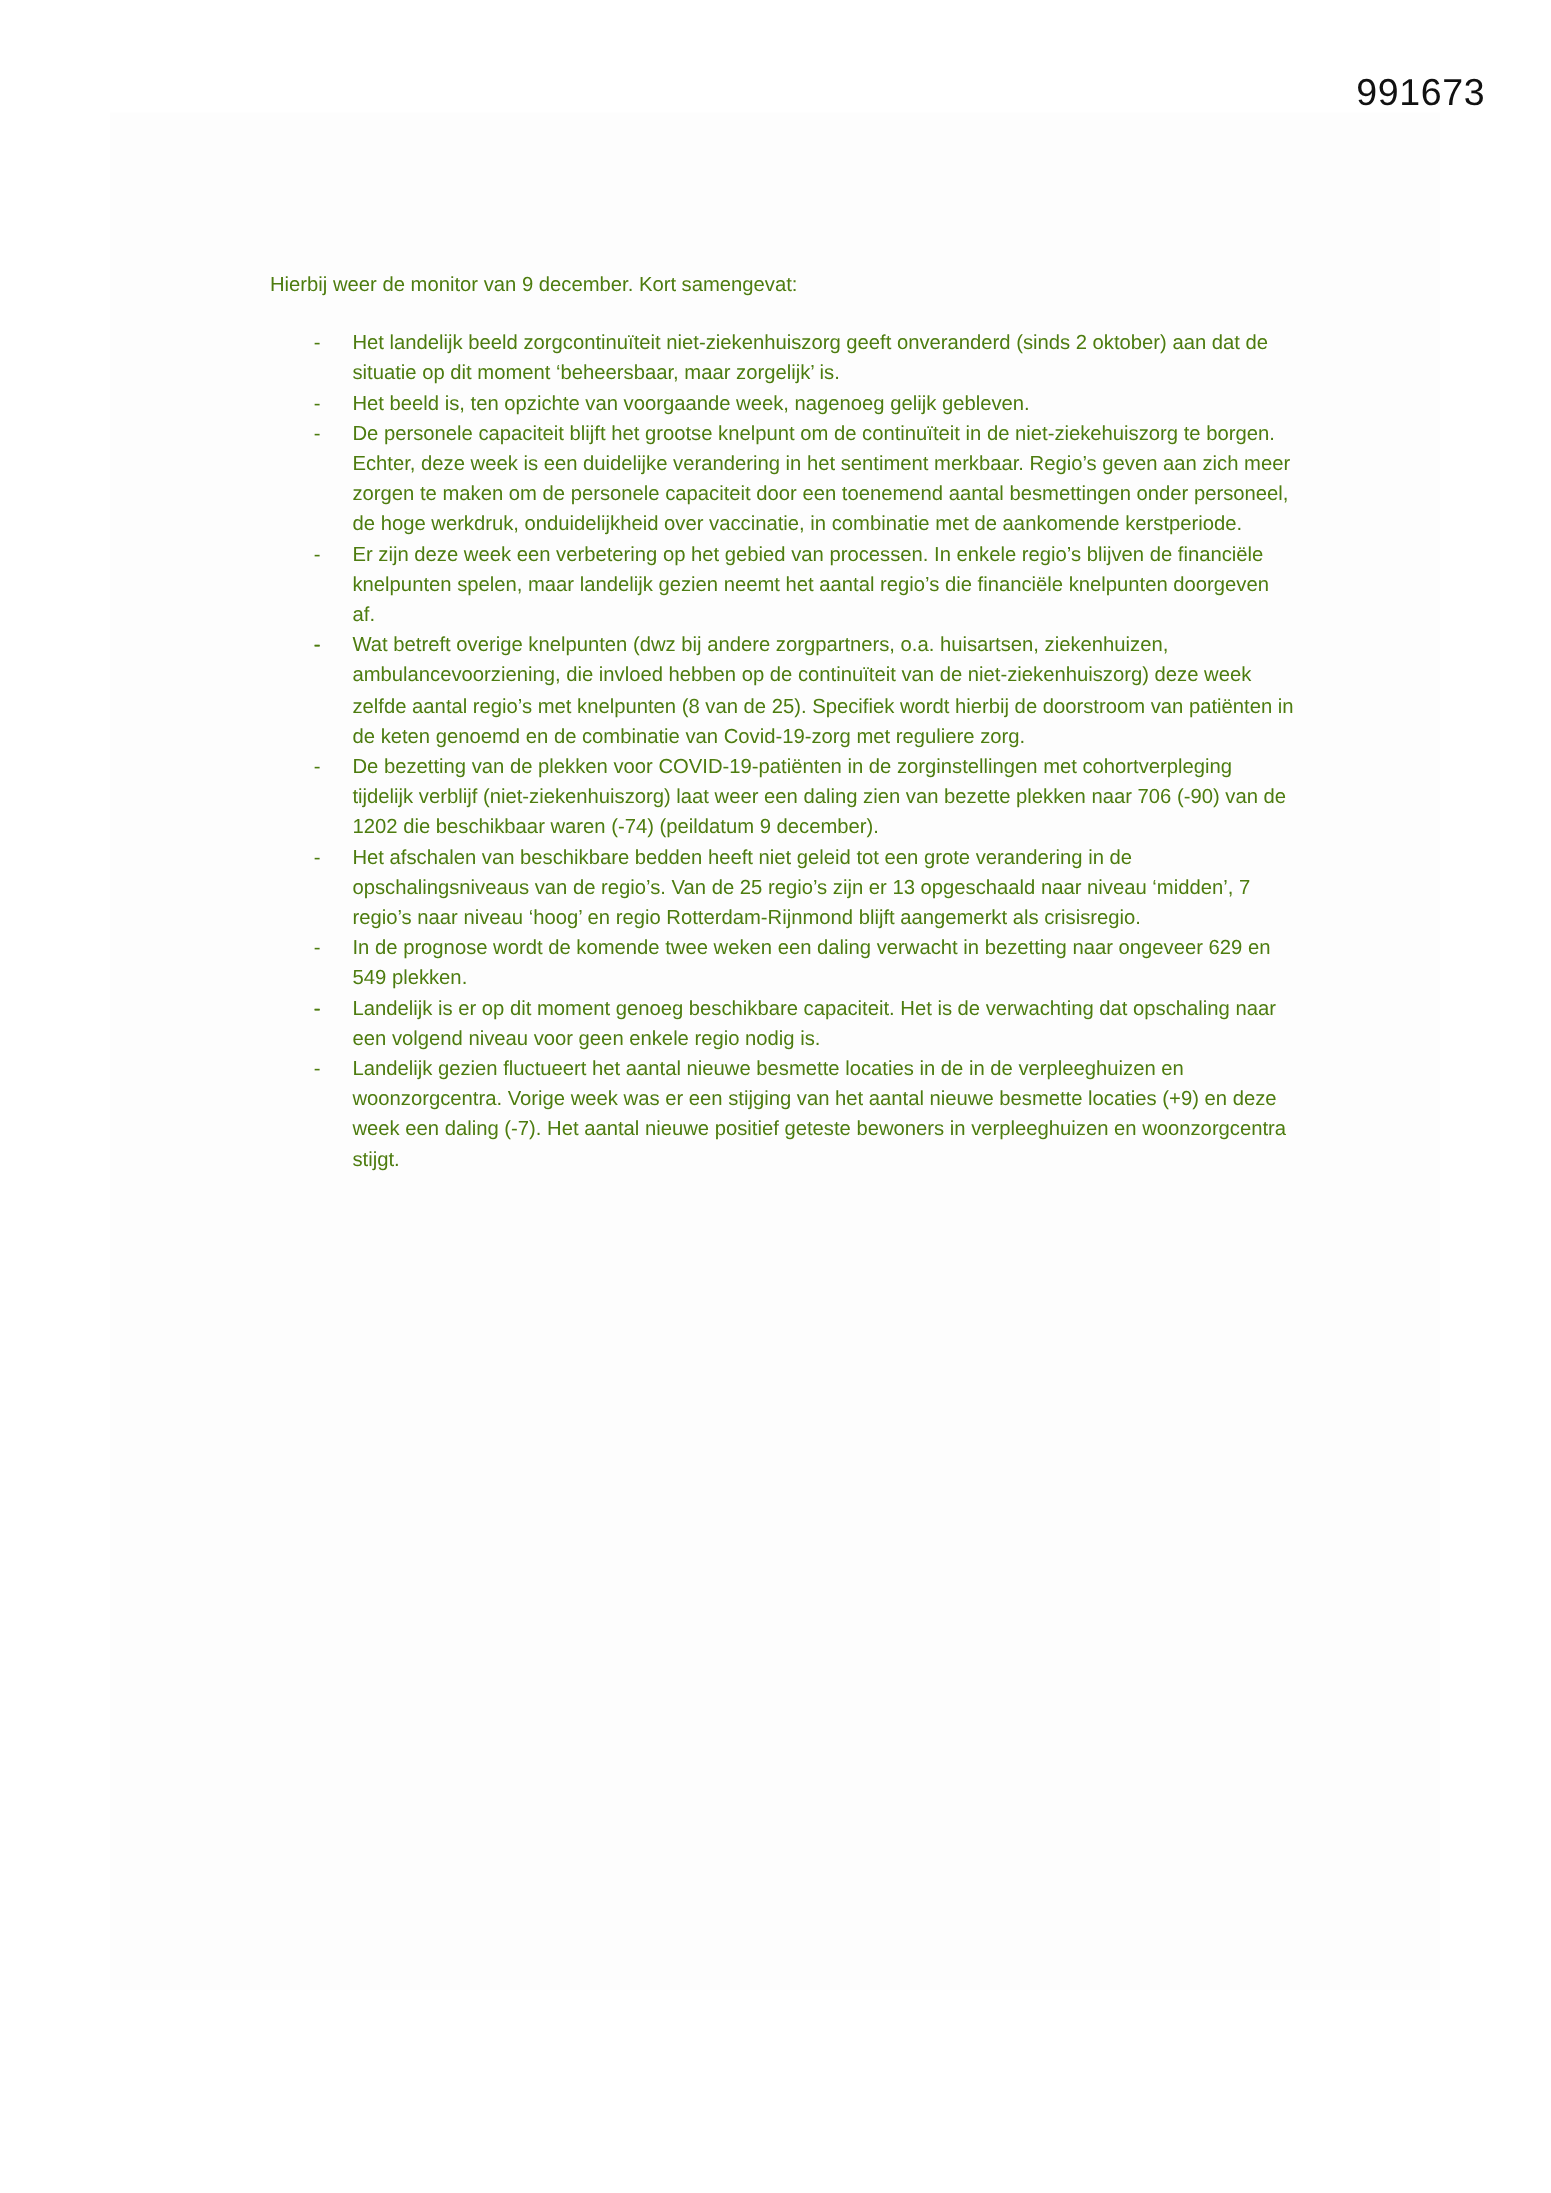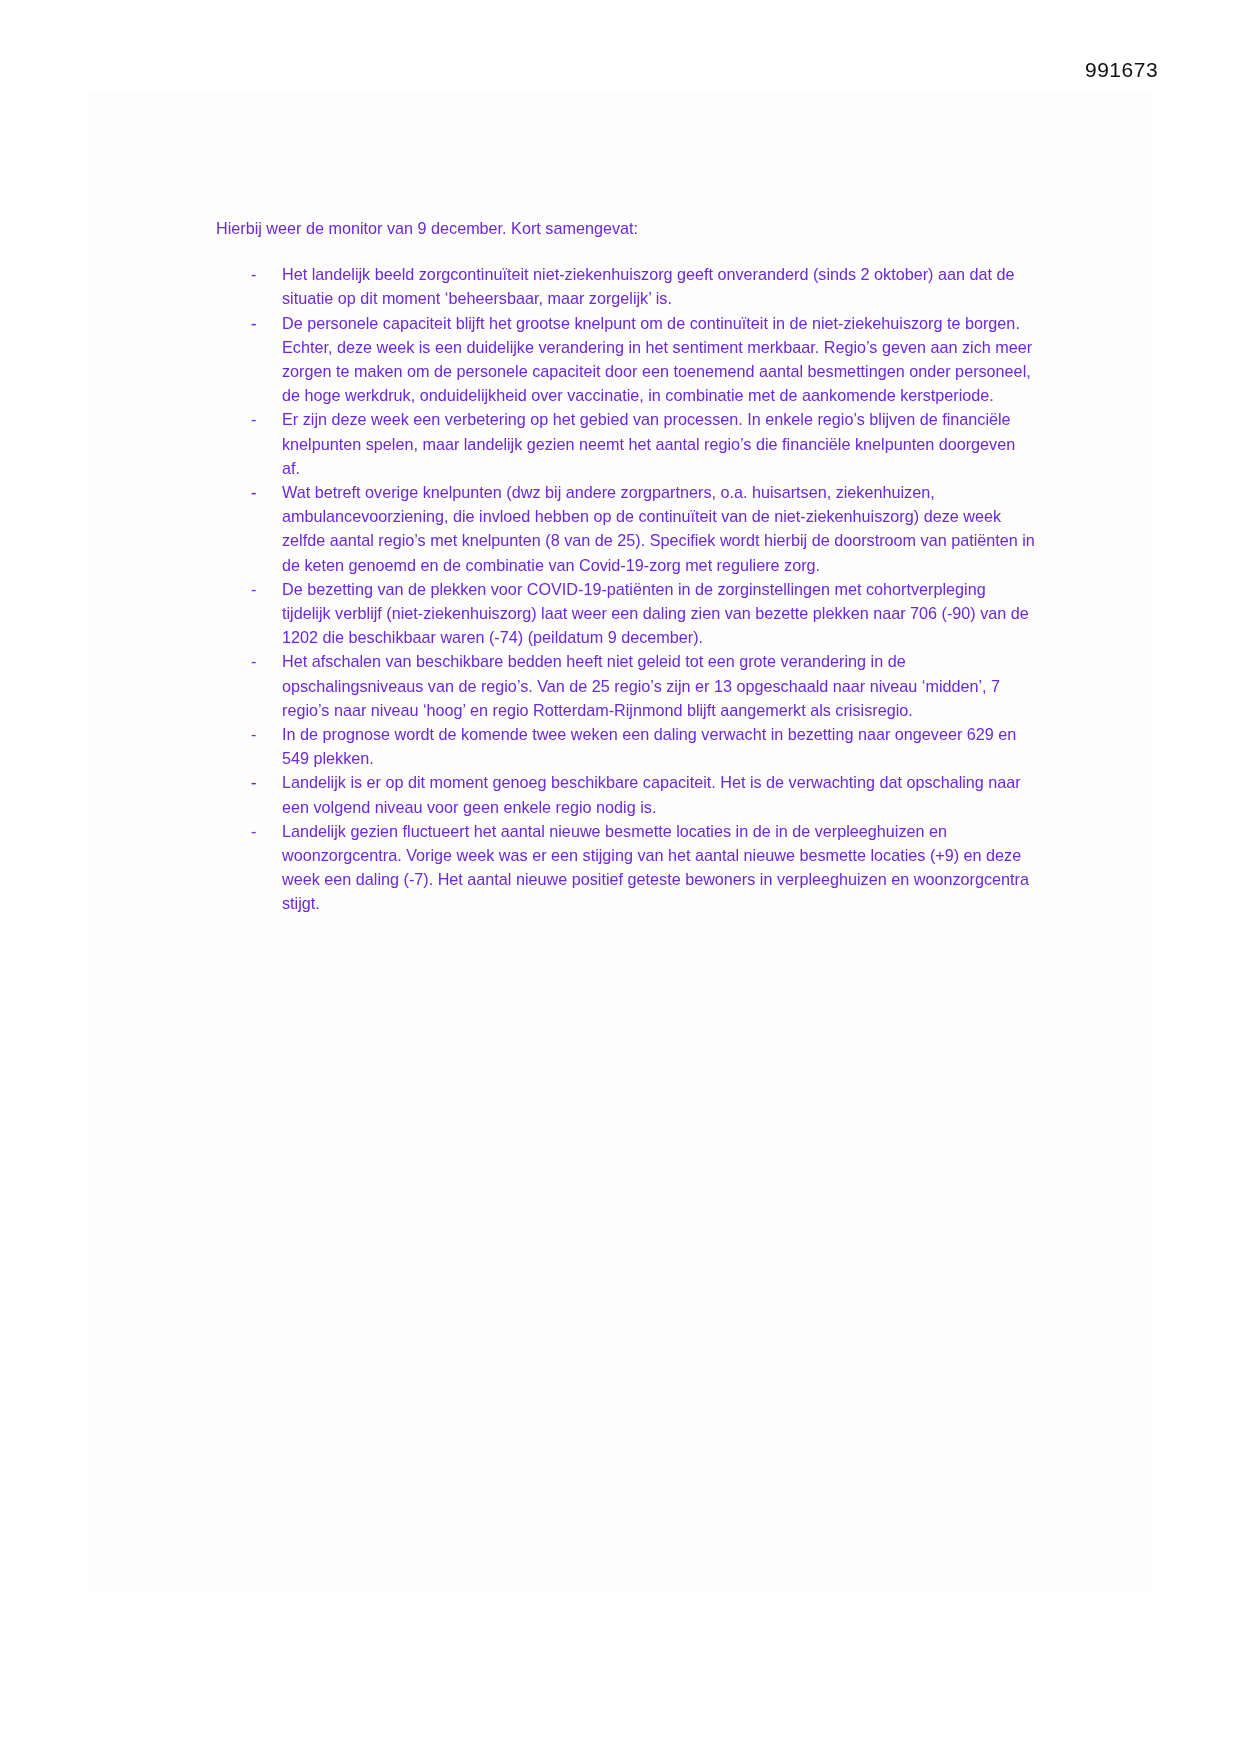--- a/index.html
+++ b/index.html
@@ -2,51 +2,51 @@
 <html><head>
 <meta charset="utf-8">
 <style>
   html, body { margin: 0; padding: 0; }
   body {
     width: 1241px; height: 1754px; background: #ffffff; position: relative; overflow: hidden;
     color: #1a1a1a;
   }
   .doc-id {
     position: absolute; left: 1085px; top: 58px;
-    font-family: "Liberation Sans", sans-serif; font-size: 21px; color: #111;
+    font-family: "Liberation Sans", sans-serif; font-size: 30px; color: #111;
     letter-spacing: 0.5px;
   }
   .scan-page {
     position: absolute; left: 88px; top: 90px; width: 1064px; height: 1502px;
     background: #fdfdfd;
   }
   .content {
     position: absolute; left: 216px; top: 216px; width: 820px;
     font-family: "Liberation Sans", sans-serif; font-size: 16.2px; line-height: 24.2px;
-    color: #6d28d9;
+    color: #4d7c0f;
   }
   .intro { margin: 0 0 22px 0; }
   ul.bullets { list-style: none; margin: 0; padding: 0; }
   ul.bullets li { position: relative; padding-left: 66px; margin: 0; }
   ul.bullets li .dash {
     position: absolute; left: 35px; top: 0; width: 20px;
   }
 </style>
 </head>
 <body>
 
 <div class="doc-id">991673</div>
 
 <div class="scan-page"></div>
 
 <div class="content">
   <p class="intro">Hierbij weer de monitor van 9 december. Kort samengevat:</p>
   <ul class="bullets">
     <li><span class="dash">-</span><span>Het landelijk beeld zorgcontinuïteit niet-ziekenhuiszorg geeft onveranderd (sinds 2 oktober) aan dat de situatie op dit moment ‘beheersbaar, maar zorgelijk’ is.</span></li>
-    <li><span class="dash">-</span></li>
+    <li><span class="dash">-</span><span>Het beeld is, ten opzichte van voorgaande week, nagenoeg gelijk gebleven.</span></li>
     <li><span class="dash">-</span><span>De personele capaciteit blijft het grootse knelpunt om de continuïteit in de niet-ziekehuiszorg te borgen. Echter, deze week is een duidelijke verandering in het sentiment merkbaar. Regio’s geven aan zich meer zorgen te maken om de personele capaciteit door een toenemend aantal besmettingen onder personeel, de hoge werkdruk, onduidelijkheid over vaccinatie, in combinatie met de aankomende kerstperiode.</span></li>
     <li><span class="dash">-</span><span>Er zijn deze week een verbetering op het gebied van processen. In enkele regio’s blijven de financiële knelpunten spelen, maar landelijk gezien neemt het aantal regio’s die financiële knelpunten doorgeven af.</span></li>
     <li><span class="dash">-</span></li>
     <li><span class="dash">-</span><span>Wat betreft overige knelpunten (dwz bij andere zorgpartners, o.a. huisartsen, ziekenhuizen, ambulancevoorziening, die invloed hebben op de continuïteit van de niet-ziekenhuiszorg) deze week zelfde aantal regio’s met knelpunten (8 van de 25). Specifiek wordt hierbij de doorstroom van patiënten in de keten genoemd en de combinatie van Covid-19-zorg met reguliere zorg.</span></li>
     <li><span class="dash">-</span><span>De bezetting van de plekken voor COVID-19-patiënten in de zorginstellingen met cohortverpleging tijdelijk verblijf (niet-ziekenhuiszorg) laat weer een daling zien van bezette plekken naar 706 (-90) van de 1202 die beschikbaar waren (-74) (peildatum 9 december).</span></li>
     <li><span class="dash">-</span><span>Het afschalen van beschikbare bedden heeft niet geleid tot een grote verandering in de opschalingsniveaus van de regio’s. Van de 25 regio’s zijn er 13 opgeschaald naar niveau ‘midden’, 7 regio’s naar niveau ‘hoog’ en regio Rotterdam-Rijnmond blijft aangemerkt als crisisregio.</span></li>
     <li><span class="dash">-</span><span>In de prognose wordt de komende twee weken een daling verwacht in bezetting naar ongeveer 629 en 549 plekken.</span></li>
     <li><span class="dash">-</span></li>
     <li><span class="dash">-</span><span>Landelijk is er op dit moment genoeg beschikbare capaciteit. Het is de verwachting dat opschaling naar een volgend niveau voor geen enkele regio nodig is.</span></li>
     <li><span class="dash">-</span><span>Landelijk gezien fluctueert het aantal nieuwe besmette locaties in de in de verpleeghuizen en woonzorgcentra. Vorige week was er een stijging van het aantal nieuwe besmette locaties (+9) en deze week een daling (-7). Het aantal nieuwe positief geteste bewoners in verpleeghuizen en woonzorgcentra stijgt.</span></li>

